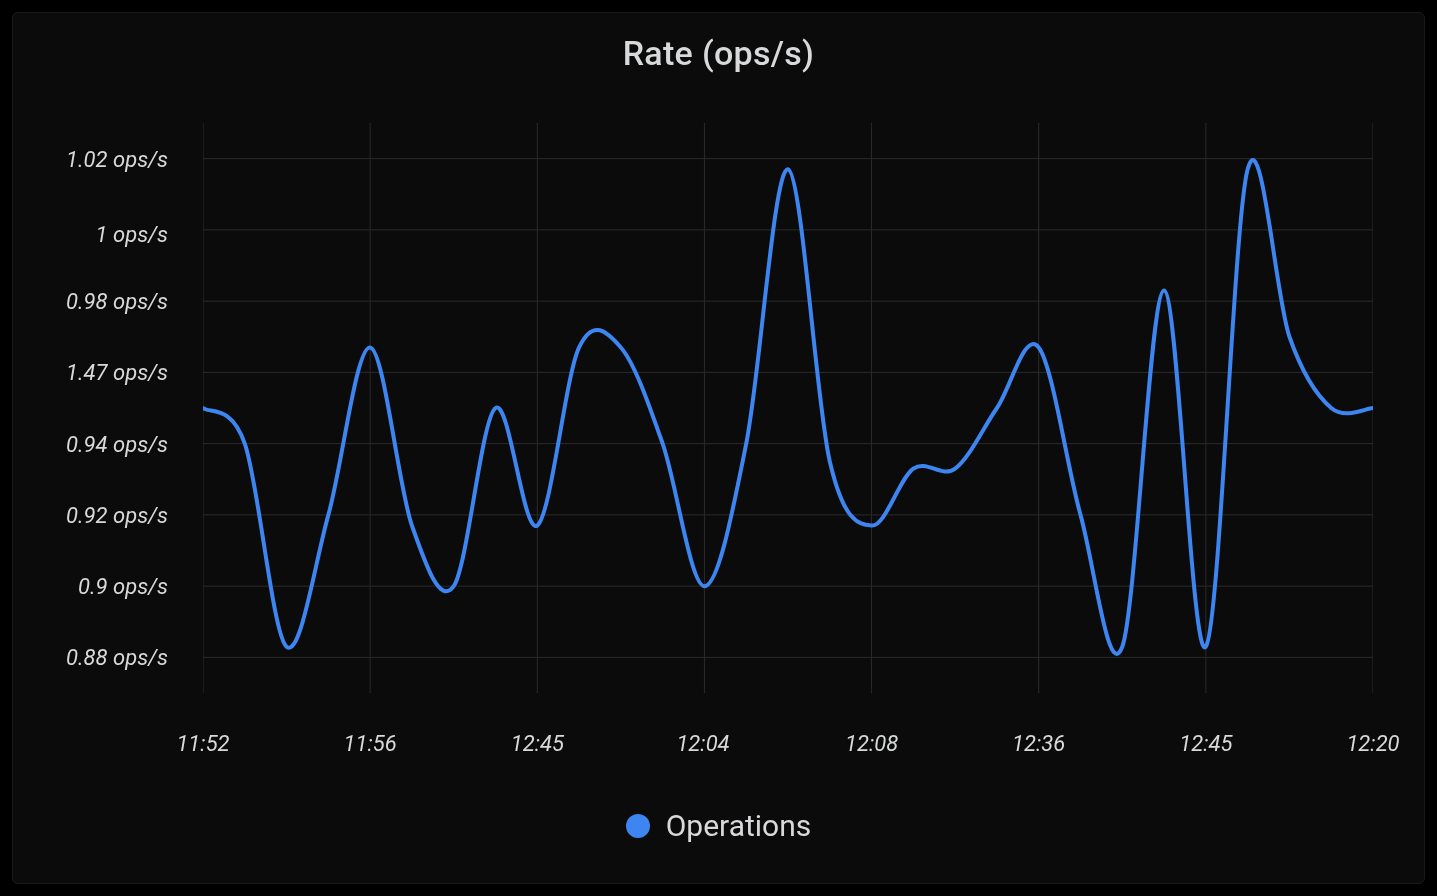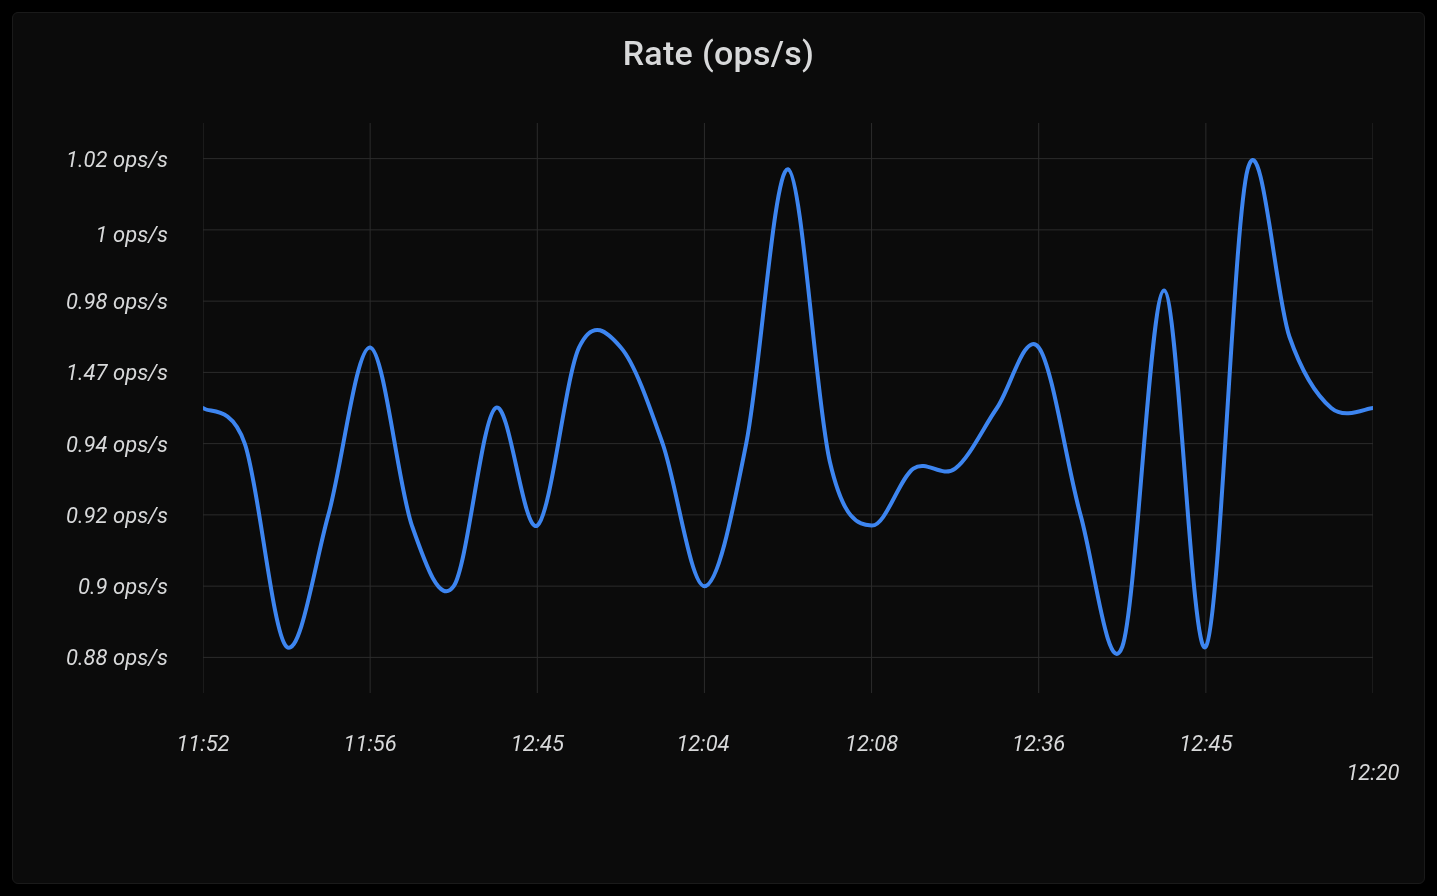--- a/index.html
+++ b/index.html
@@ -118,21 +118,21 @@
       </div>
 
     <div id="x-labels">
         <div class="x-label" style="left: 190px;">11:52</div>
         <div class="x-label" style="left: 357.143px;">11:56</div>
         <div class="x-label" style="left: 524.286px;">12:45</div>
         <div class="x-label" style="left: 690px; text-align: right;">12:04</div>
         <div class="x-label" style="left: 858.571px;">12:08</div>
         <div class="x-label" style="left: 1025.71px;">12:36</div>
         <div class="x-label" style="left: 1192.86px;">12:45</div>
-        <div class="x-label" style="left: 1360px; margin-top: 29px;">12:20</div>
+        <div class="x-label" style="left: 1360px;">12:20</div>
       </div>
 
     <svg class="plot-area" id="plot-svg" viewBox="0 0 1170 570" preserveAspectRatio="none">
       <g class="grid" id="grid-h">
           <line x1="0" x2="1170" y1="534.375" y2="534.375"></line>
           <line x1="0" x2="1170" y1="463.1249999999999" y2="463.1249999999999"></line>
           <line x1="0" x2="1170" y1="391.8749999999999" y2="391.8749999999999"></line>
           <line x1="0" x2="1170" y1="320.6250000000002" y2="320.6250000000002"></line>
           <line x1="0" x2="1170" y1="249.37500000000017" y2="249.37500000000017"></line>
           <line x1="0" x2="1170" y1="178.1250000000001" y2="178.1250000000001"></line>
@@ -147,14 +147,18 @@
           <line y1="0" y2="570" x1="668.5714285714286" x2="668.5714285714286"></line>
           <line y1="0" y2="570" x1="835.7142857142858" x2="835.7142857142858"></line>
           <line y1="0" y2="570" x1="1002.8571428571428" x2="1002.8571428571428"></line>
           <line y1="0" y2="570" x1="1170" x2="1170"></line>
         </g>
       <path class="data-line" id="data-path" d="M 0,285.00000000000017 C 6.964285714285714,290.93750000000017 27.857142857142854,280.8437500000002 41.785714285714285,320.6250000000002 C 55.714285714285715,360.4062500000002 69.64285714285714,511.81250000000006 83.57142857142857,523.6875 C 97.5,535.5625 111.42857142857142,441.7499999999999 125.35714285714285,391.8749999999999 C 139.28571428571428,341.9999999999999 153.2142857142857,222.65625000000017 167.14285714285714,224.43750000000017 C 181.07142857142858,226.21875000000017 195.00000000000003,362.78124999999994 208.92857142857144,402.5624999999999 C 222.85714285714286,442.34374999999983 236.78571428571428,482.71874999999983 250.7142857142857,463.1249999999999 C 264.6428571428571,443.53124999999994 278.57142857142856,295.09375000000017 292.5,285.00000000000017 C 306.42857142857144,274.90625000000017 320.35714285714283,412.6562499999999 334.2857142857143,402.5624999999999 C 348.2142857142857,392.4687499999999 362.14285714285717,254.1250000000001 376.0714285714286,224.43750000000017 C 390.00000000000006,194.75000000000023 403.92857142857144,208.40625000000017 417.8571428571429,224.43750000000017 C 431.78571428571433,240.46875000000017 445.71428571428567,280.8437500000003 459.6428571428571,320.6250000000002 C 473.57142857142856,360.40625000000017 487.49999999999994,463.1249999999999 501.4285714285714,463.1249999999999 C 515.3571428571429,463.1249999999999 529.2857142857143,390.0937500000001 543.2142857142858,320.6250000000002 C 557.1428571428572,251.15625000000034 571.0714285714286,43.34375000000052 585,46.312500000000455 C 598.9285714285714,49.28125000000039 612.8571428571428,279.06249999999994 626.7857142857142,338.43749999999983 C 640.7142857142857,397.8124999999997 654.6428571428571,401.3749999999999 668.5714285714286,402.5624999999999 C 682.5,403.7499999999999 696.4285714285713,355.0624999999999 710.3571428571428,345.5624999999999 C 724.2857142857142,336.0624999999999 738.2142857142858,355.65624999999983 752.1428571428572,345.5624999999999 C 766.0714285714287,335.46874999999994 780,305.1875000000001 793.9285714285714,285.00000000000017 C 807.8571428571429,264.8125000000002 821.7857142857143,206.62500000000023 835.7142857142858,224.43750000000017 C 849.6428571428572,242.2500000000001 863.5714285714286,341.9999999999999 877.5,391.8749999999999 C 891.4285714285714,441.7499999999999 905.3571428571428,561.09375 919.2857142857142,523.6875 C 933.2142857142857,486.28125000000006 947.1428571428571,167.4375000000001 961.0714285714286,167.4375000000001 C 975,167.4375000000001 988.9285714285713,543.875 1002.8571428571428,523.6875 C 1016.7857142857142,503.50000000000006 1030.7142857142856,97.96875000000043 1044.642857142857,46.312500000000455 C 1058.5714285714287,-5.343749999999524 1072.5,173.96875000000017 1086.4285714285716,213.7500000000001 C 1100.3571428571431,253.53125000000006 1114.2857142857144,273.12500000000017 1128.2142857142858,285.00000000000017 C 1142.142857142857,296.87500000000017 1163.0357142857142,285.00000000000017 1170,285.00000000000017"></path>
     </svg>
 
   </div>
 
+  <div class="legend">
+    <span class="legend-swatch"></span>
+    <span class="legend-label">Operations</span>
+  </div>
 
 </div>
 
 </body></html>

